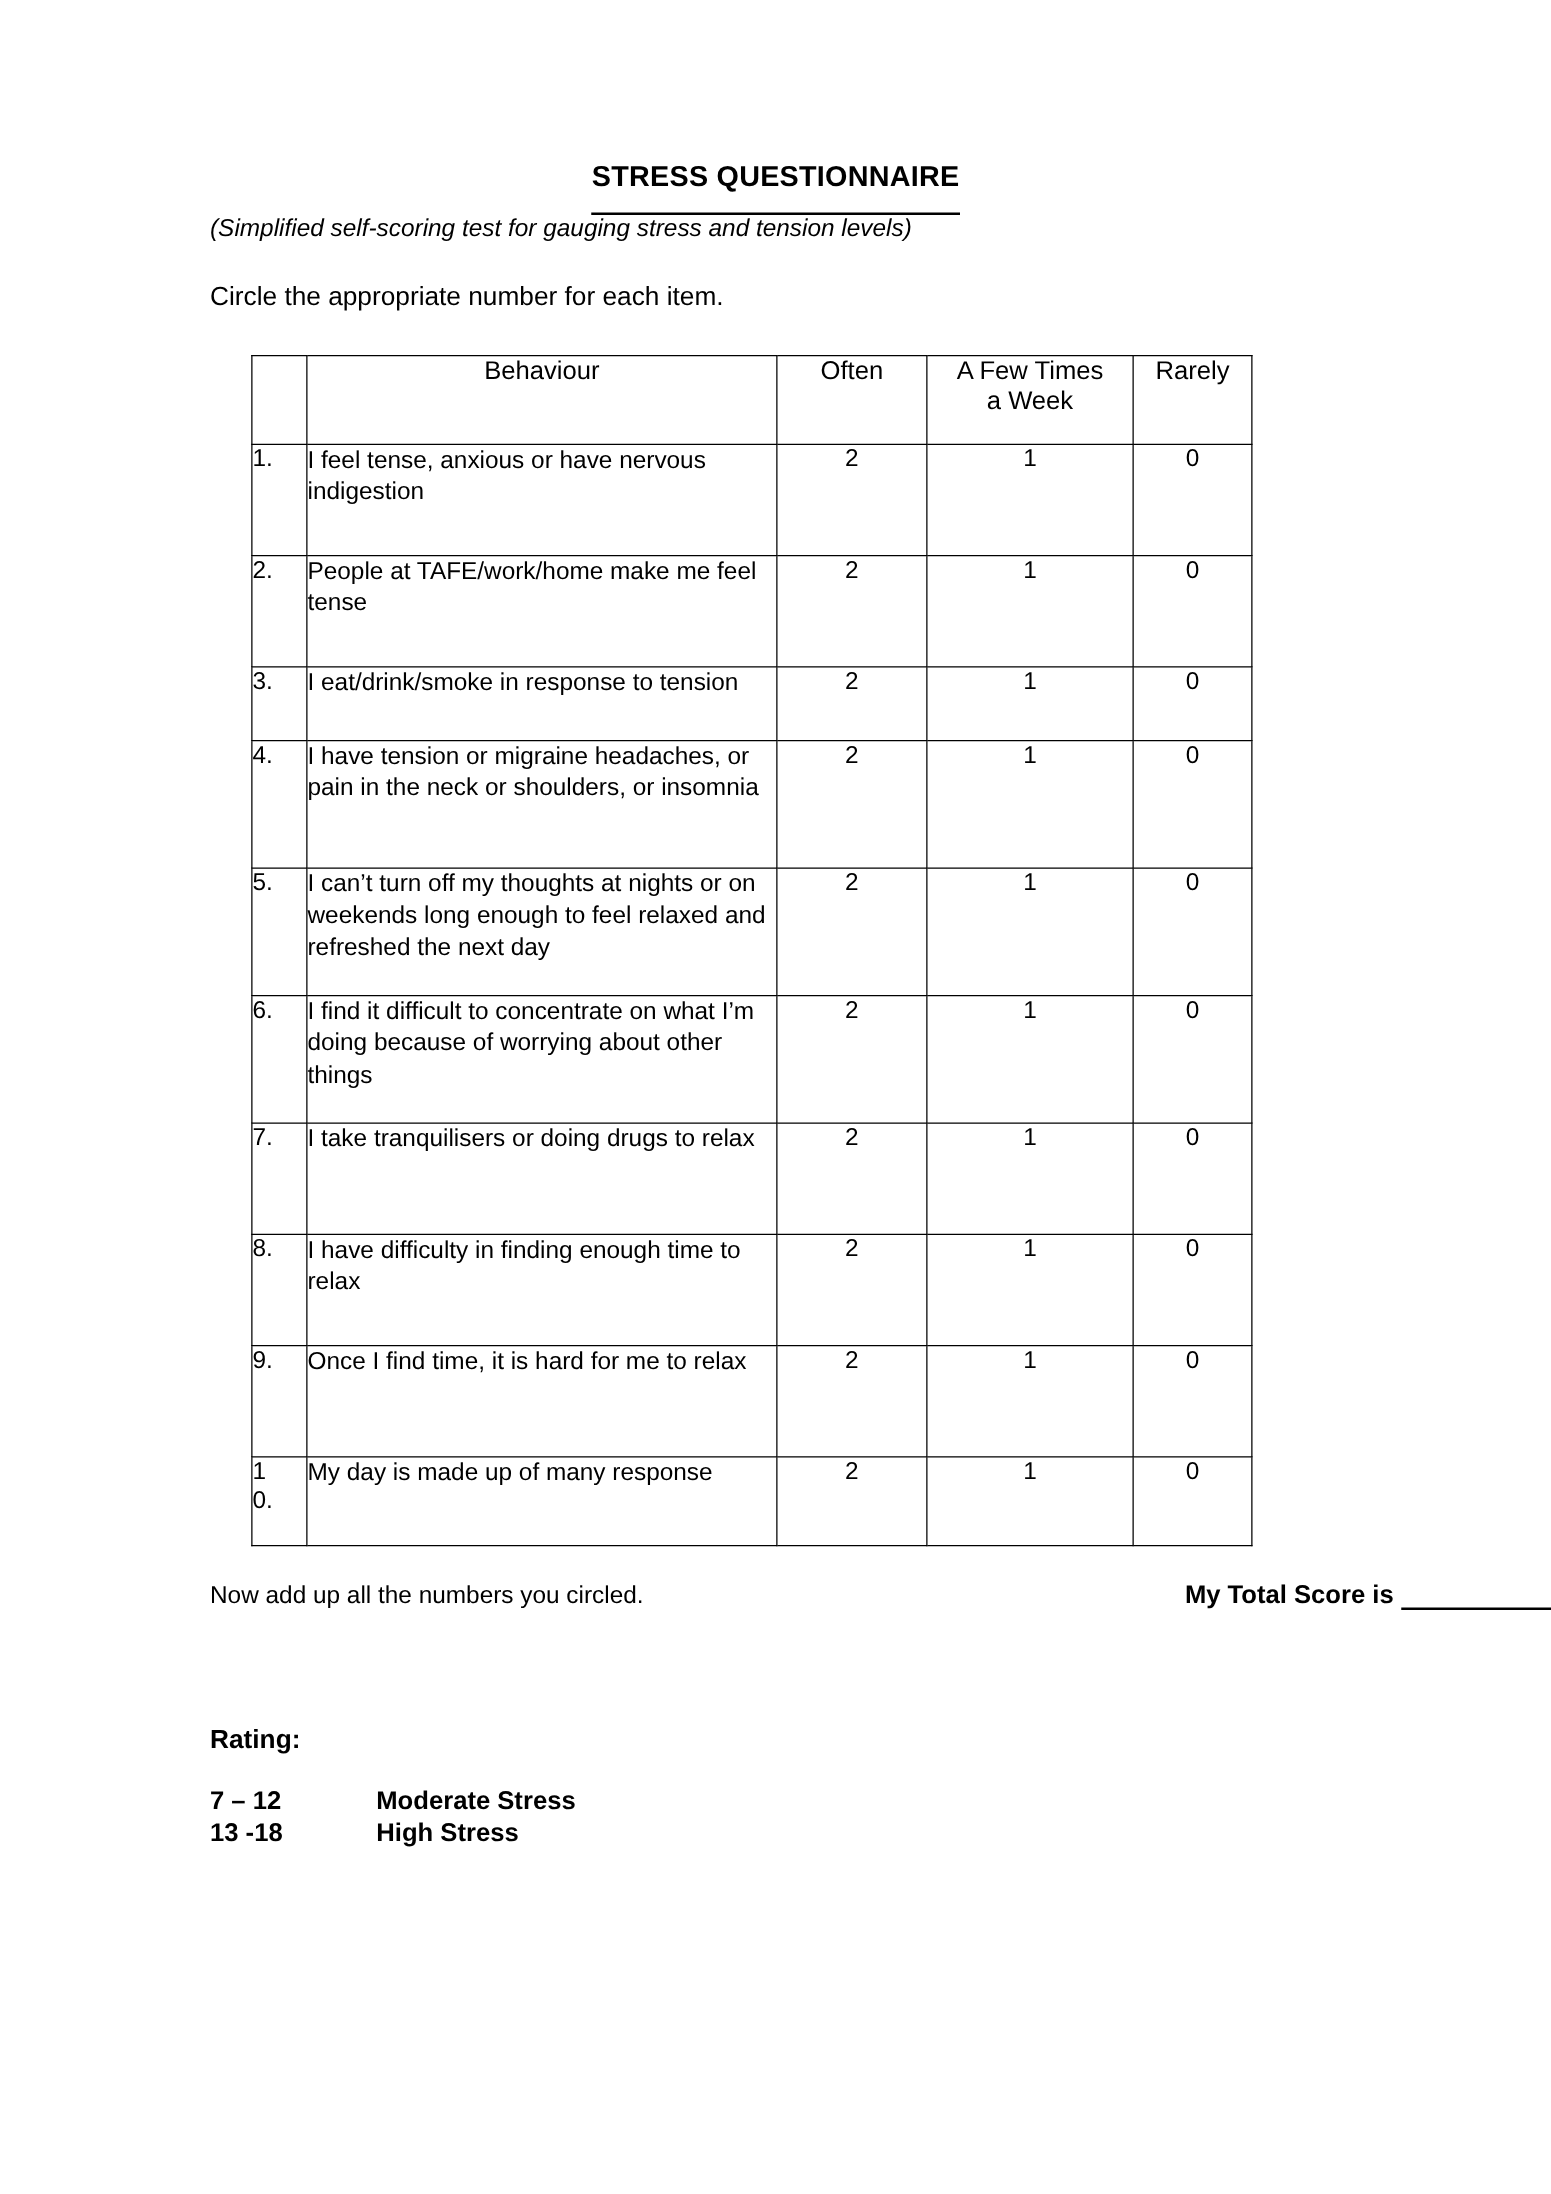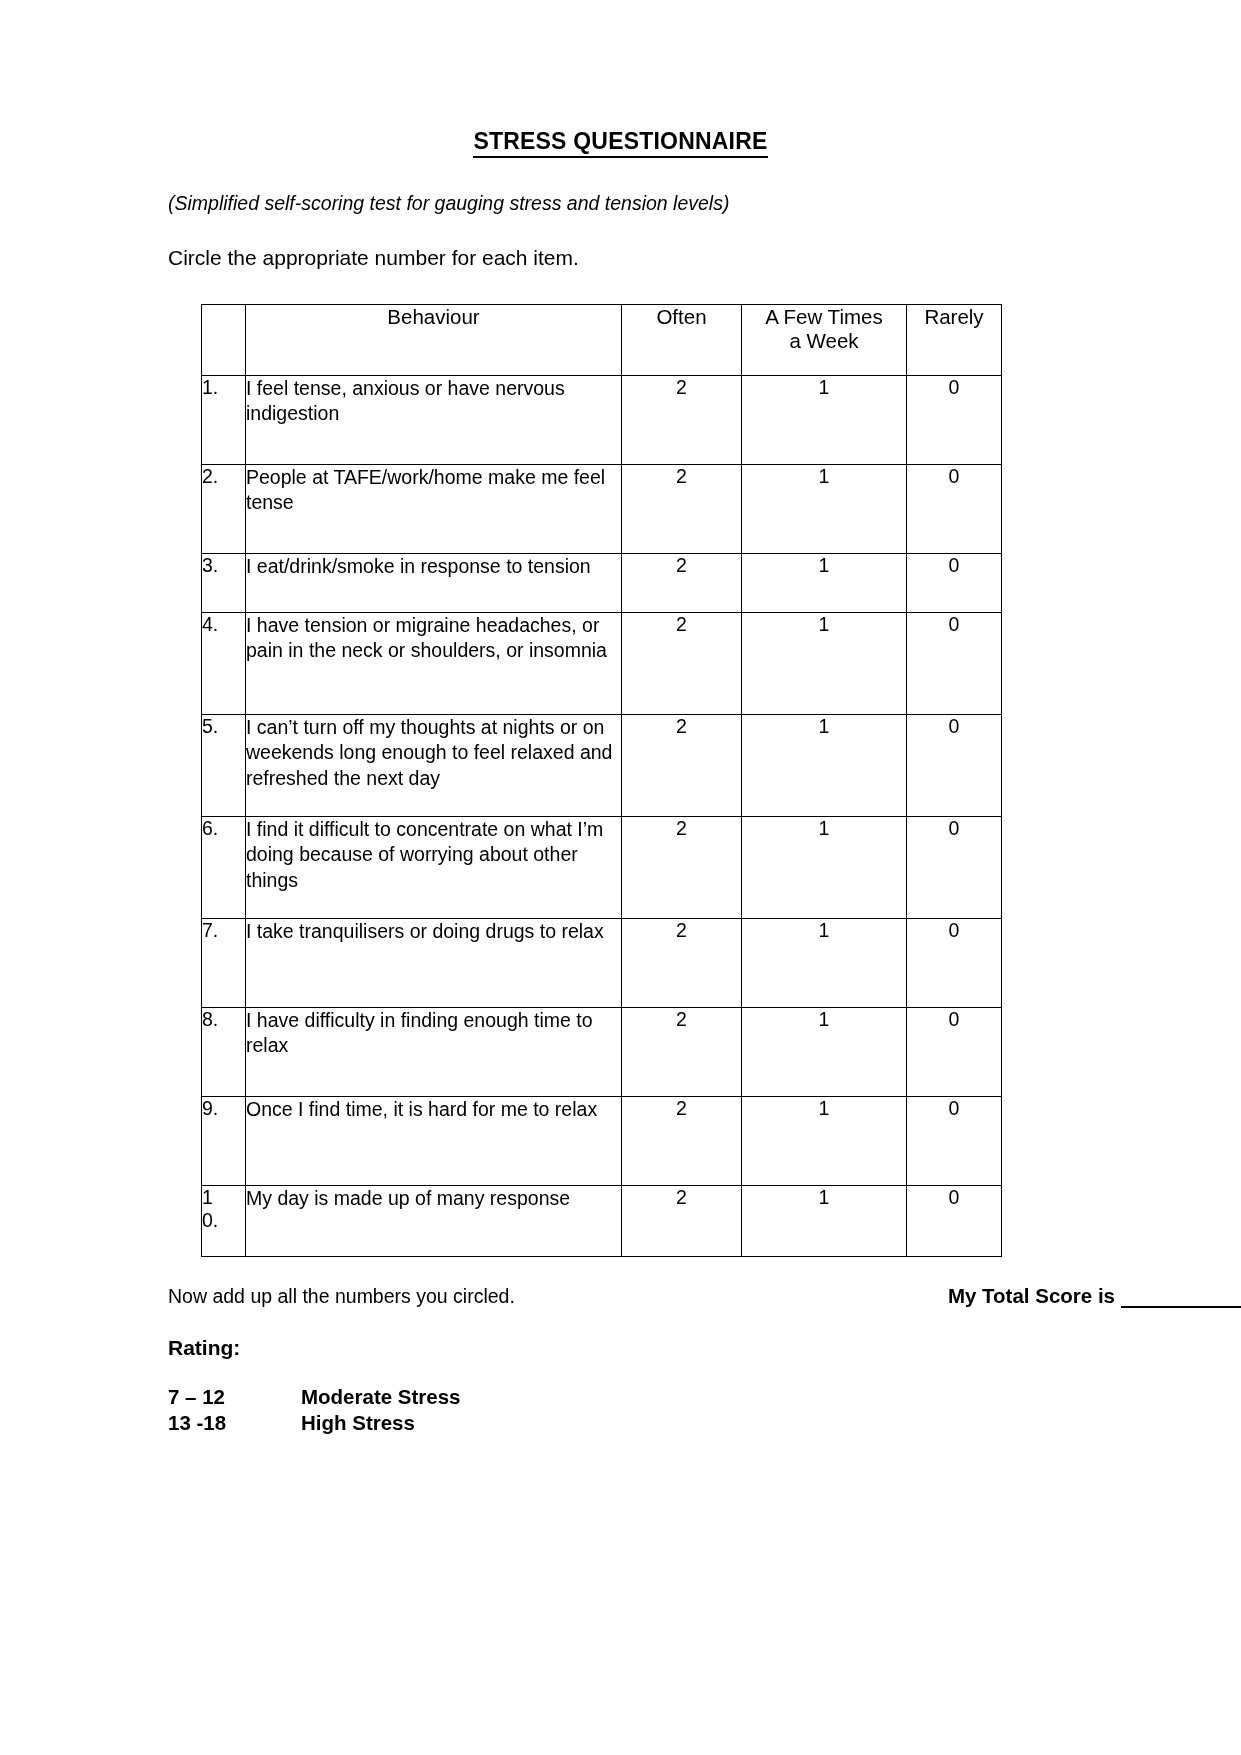--- a/index.html
+++ b/index.html
@@ -27,26 +27,25 @@
   .title-wrap {
     text-align: center;
     margin-top: 128px;
   }
   .doc-title {
     display: inline-block;
     font-size: 23px;
     font-weight: bold;
     letter-spacing: 0.2px;
     border-bottom: 2.5px solid #000;
-    padding-bottom: 1px;
+    padding-bottom: 15px;
   }
 
   
   .subtitle {
-    margin-top: 34px;
     margin-left: 168px;
     font-size: 19.5px;
     font-style: italic;
   }
 
   
   .instruction {
     margin-top: 31px;
     margin-left: 168px;
     font-size: 21px;
@@ -119,21 +118,21 @@
     display: inline-block;
     width: 120px;
     border-bottom: 2px solid #000;
     margin-left: 6px;
     vertical-align: bottom;
     height: 1px;
   }
 
   
   .rating-title {
-    margin-top: 28px;
+    margin-top: 92px;
     margin-left: 168px;
     font-size: 21px;
     font-weight: bold;
   }
   .rating-list {
     margin-top: 24px;
     margin-left: 168px;
     font-size: 20.5px;
     font-weight: bold;
   }

